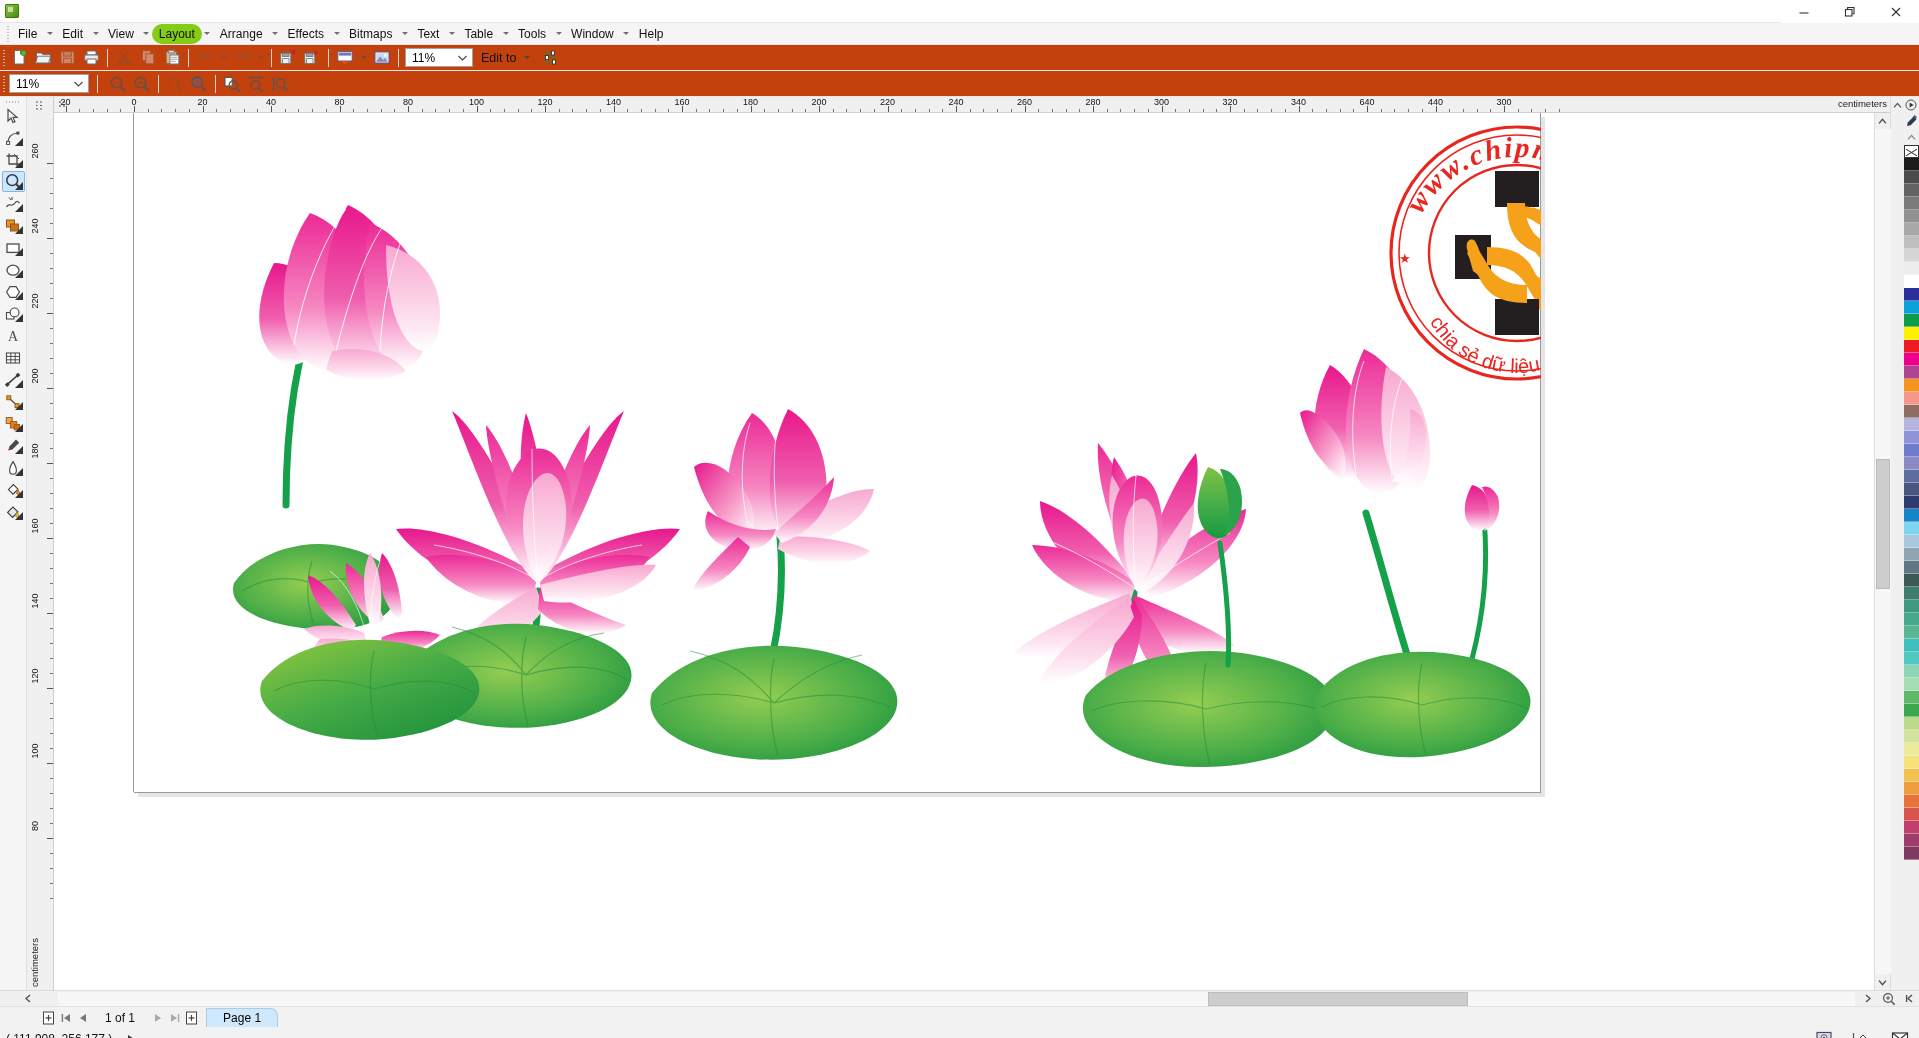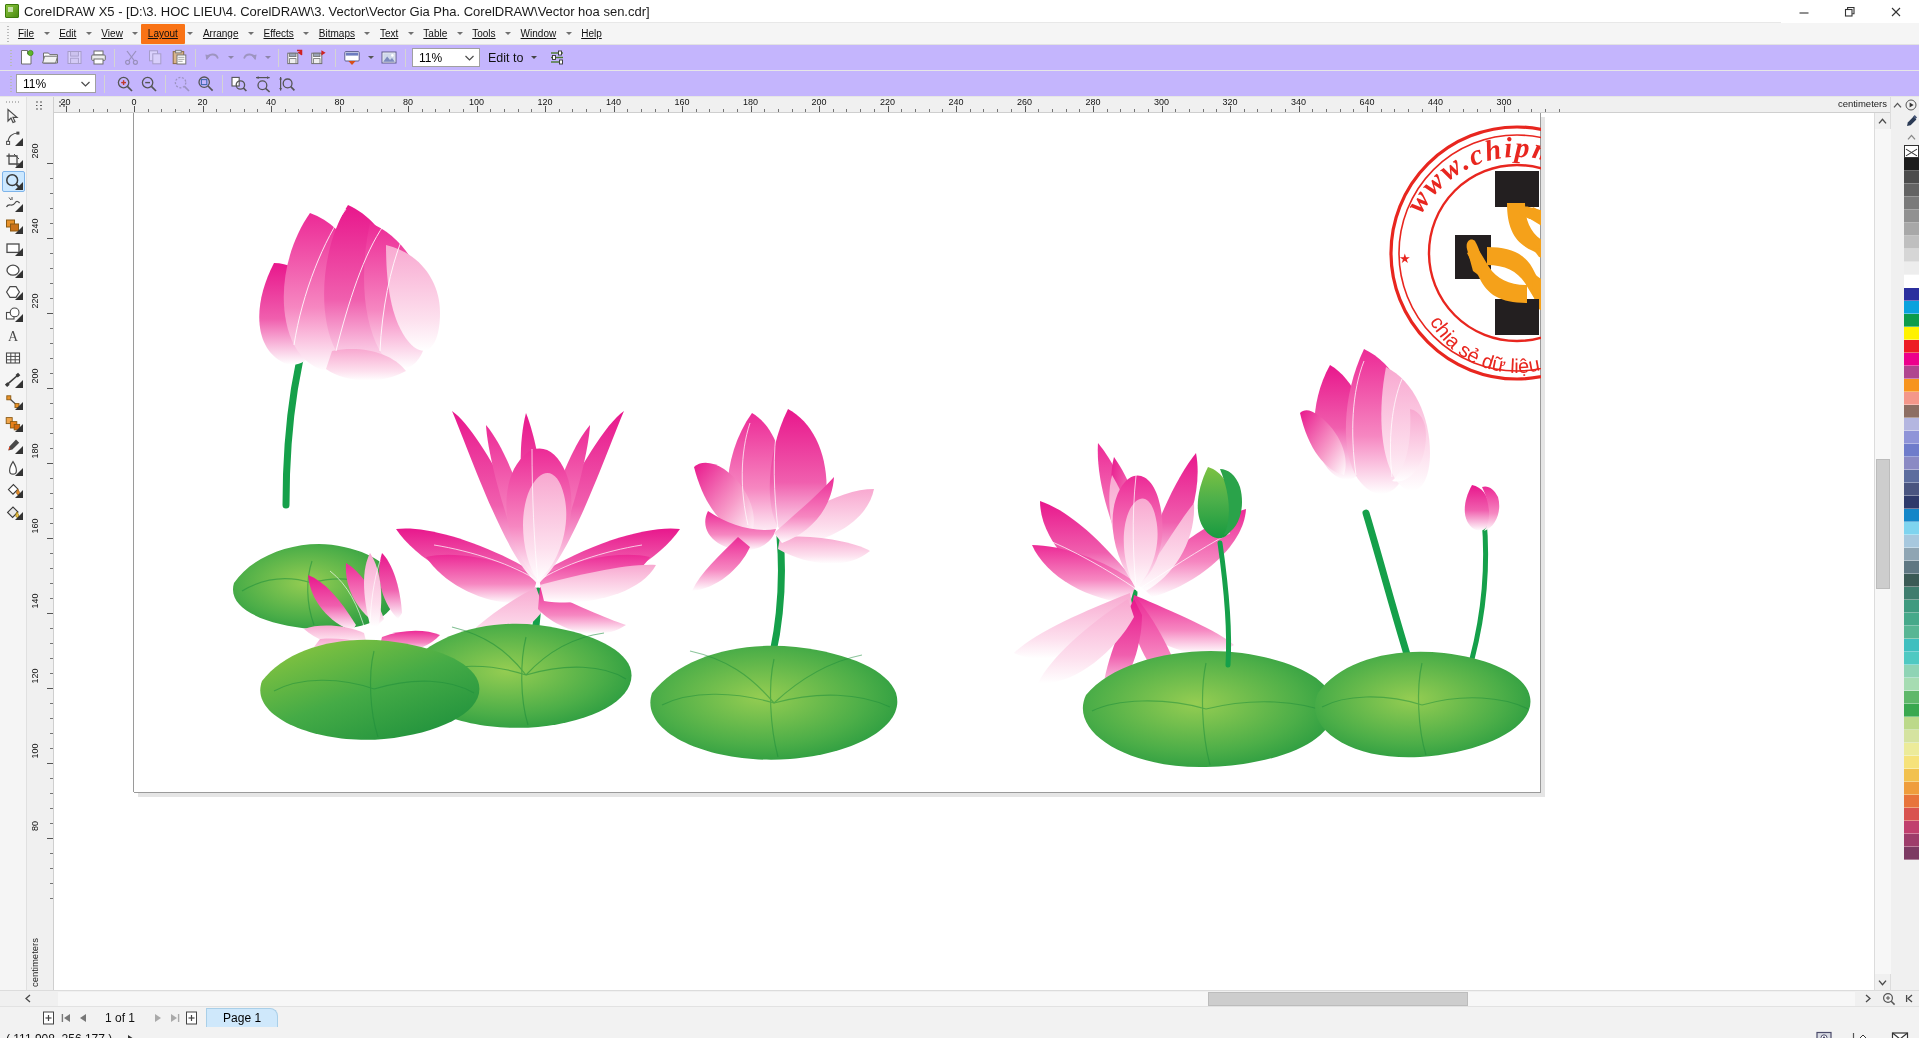--- a/index.html
+++ b/index.html
@@ -39,36 +39,36 @@
   }
   .wbtn svg { display:block; }
 
   
   #menubar {
     height:22px; background:#f5f5f5; display:flex; align-items:center;
     border-bottom:1px solid #e2e2e2; padding-left:4px;
   }
   .menu-item {
     display:flex; align-items:center; height:20px; padding:0 7px;
-    font-size:10px; color:#111; white-space:nowrap; border-radius:1px;text-decoration:underline;
-  }
-  .menu-item.active { background:#f97316; }
+    font-size:12px; color:#111; white-space:nowrap; border-radius:1px;
+  }
+  .menu-item.active { background:#84cc16;border-radius:10px; }
   .menu-sep {
     width:11px; height:20px; display:flex; align-items:center; justify-content:center;
   }
   .menu-sep i {
     display:block; width:0;height:0;
     border-left:3px solid transparent; border-right:3px solid transparent;
     border-top:3px solid #707070;
   }
 
   
   .toolbar {
-    height:26px; background:#c4b5fd; display:flex; align-items:center;
-    border-bottom:1px solid #e6e6e6; padding-left:7px;
+    height:26px; background:#c2410c; display:flex; align-items:center;
+    border-bottom:1px solid #e6e6e6; padding-left:0;
   }
   .grip { width:7px; height:20px; display:flex; align-items:center; justify-content:center; flex:none;}
   .grip:before{
     content:""; width:2px; height:16px;
     background:repeating-linear-gradient(to bottom,#b9b9b9 0 1px,transparent 1px 3px);
   }
   .tb-btn {
     width:24px;height:23px;display:flex;align-items:center;justify-content:center;flex:none;
   }
   .tb-sep { width:1px;height:18px;background:#d4d4d4;margin:0 4px;flex:none;}
@@ -170,21 +170,20 @@
   .st-ico{ width:22px;height:18px; display:flex;align-items:center;justify-content:center;}
 
   svg{ shape-rendering:geometricPrecision; }
   .no-sel{ user-select:none; }
 </style>
 </head>
 <body class="no-sel">
 
 <div id="titlebar">
   <div id="app-icon"></div>
-  <div id="title-text">CoreIDRAW X5 - [D:\3. HOC LIEU\4. CorelDRAW\3. Vector\Vector Gia Pha. CorelDRAW\Vector hoa sen.cdr]</div>
   <div id="wincontrols">
     <div class="wbtn">
       <svg width="12" height="12" viewBox="0 0 12 12">
           <line x1="1.5" y1="7" x2="10.5" y2="7" stroke="#333" stroke-width="1.1"></line>
         </svg>
     </div>
     <div class="wbtn">
       <svg width="12" height="12" viewBox="0 0 12 12">
         <rect x="1.5" y="3.5" width="6.5" height="6.5" fill="none" stroke="#333" stroke-width="1.1"></rect>
         <polyline points="3.6,3.4 3.6,1.5 10,1.5 10,7.8 8.2,7.8" fill="none" stroke="#333" stroke-width="1.1"></polyline>

